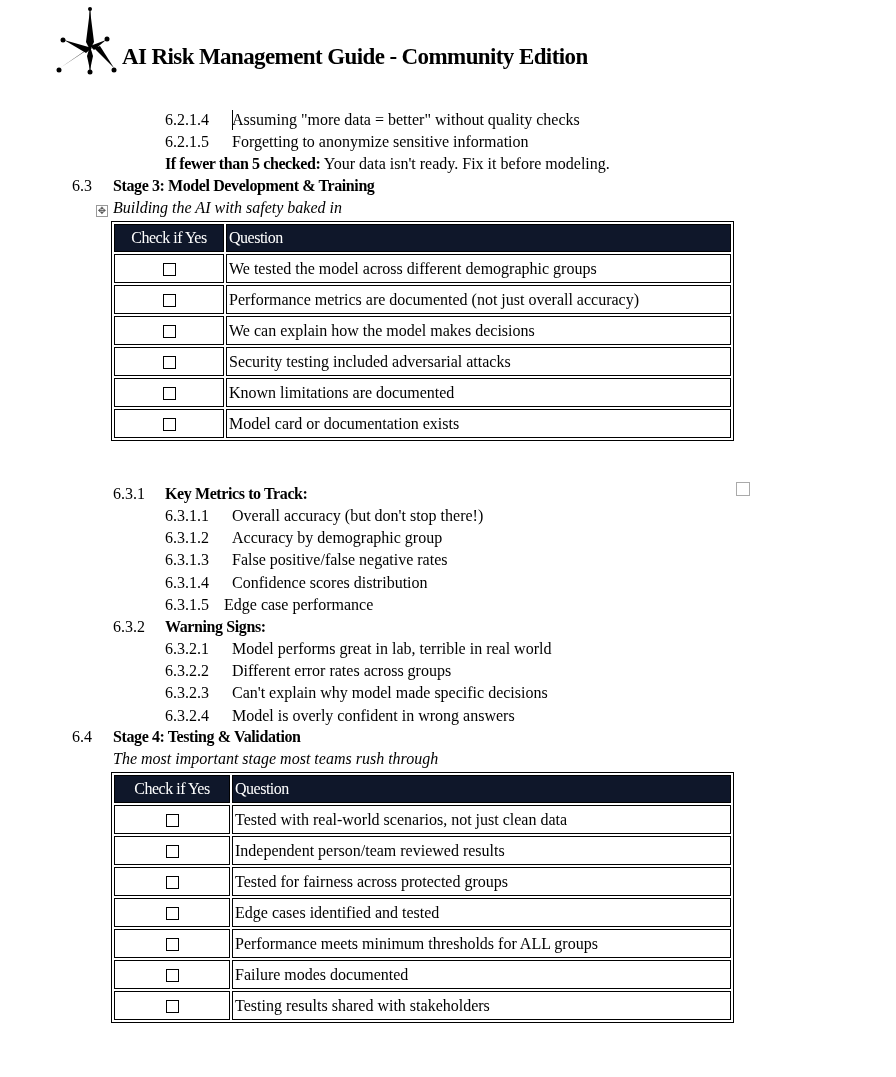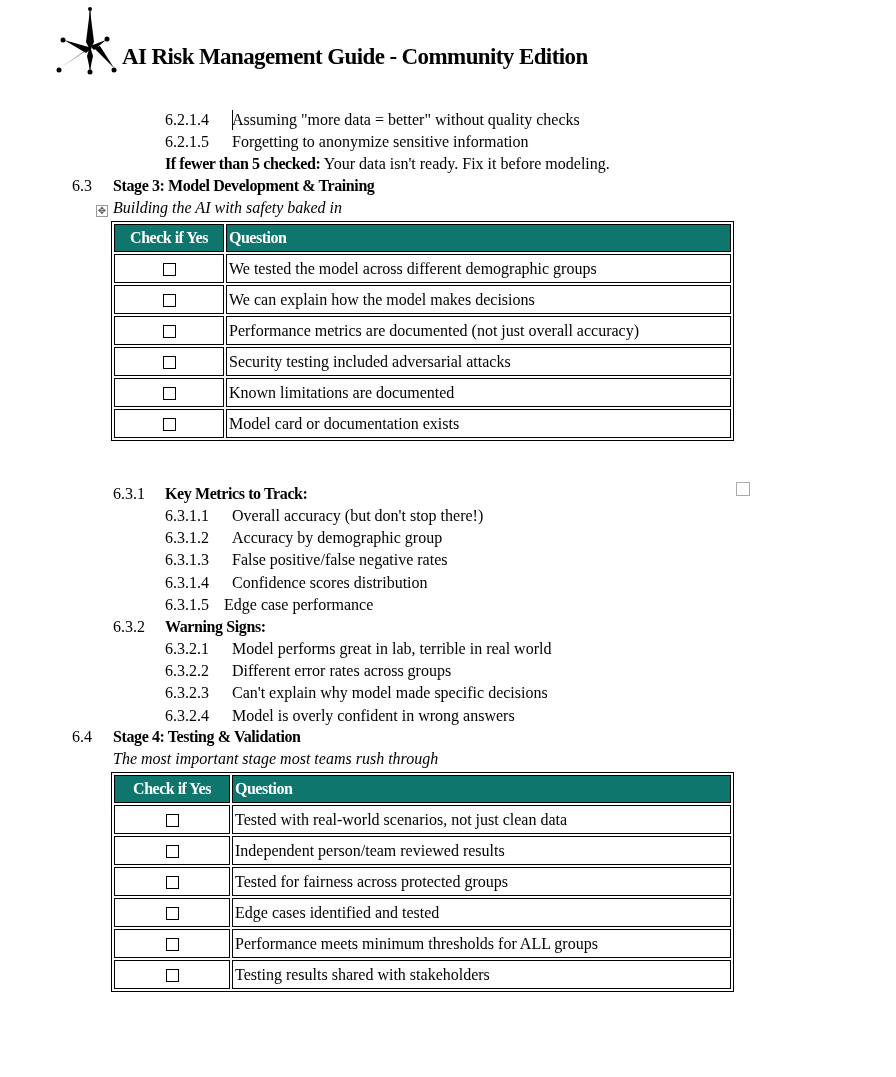--- a/index.html
+++ b/index.html
@@ -28,21 +28,21 @@
   .resize-handle {
     position: absolute; left: 736px; top: 482px; width: 14px; height: 14px;
     border: 1px solid #aaa; box-sizing: border-box; background: #fff;
   }
   table.chk {
     position: absolute; border: 1px solid #000; border-spacing: 2px;
     border-collapse: separate; font-size: 16px;
   }
   table.chk th, table.chk td { border: 1px solid #000; padding: 0 2px; }
   table.chk th {
-    background: #0f766e; color: #fff; font-weight: bold; letter-spacing: -0.5px;
+    background: #0f172a; color: #fff; font-weight: normal; letter-spacing: -0.5px;
     text-align: left; height: 26px; font-size: 16px;
   }
   table.chk th.c { text-align: center; }
   table.chk td { height: 27px; }
   table.chk td.c { text-align: center; font-family: "DejaVu Sans", sans-serif; font-size: 14px; }
   .box { display: inline-block; width: 11px; height: 11px; border: 1px solid #000; vertical-align: middle; }
 </style>
 </head>
 <body>
 
@@ -92,25 +92,25 @@
       <th>Question</th>
     </tr>
   </thead>
   <tbody id="t63">
       <tr>
         <td class="c"><span class="box"></span></td>
         <td>We tested the model across different demographic groups</td>
       </tr>
       <tr>
         <td class="c"><span class="box"></span></td>
+        <td>Performance metrics are documented (not just overall accuracy)</td>
+      </tr>
+      <tr>
+        <td class="c"><span class="box"></span></td>
         <td>We can explain how the model makes decisions</td>
-      </tr>
-      <tr>
-        <td class="c"><span class="box"></span></td>
-        <td>Performance metrics are documented (not just overall accuracy)</td>
       </tr>
       <tr>
         <td class="c"><span class="box"></span></td>
         <td>Security testing included adversarial attacks</td>
       </tr>
       <tr>
         <td class="c"><span class="box"></span></td>
         <td>Known limitations are documented</td>
       </tr>
       <tr>
@@ -200,16 +200,20 @@
       <tr>
         <td class="c"><span class="box"></span></td>
         <td>Edge cases identified and tested</td>
       </tr>
       <tr>
         <td class="c"><span class="box"></span></td>
         <td>Performance meets minimum thresholds for ALL groups</td>
       </tr>
       <tr>
         <td class="c"><span class="box"></span></td>
+        <td>Failure modes documented</td>
+      </tr>
+      <tr>
+        <td class="c"><span class="box"></span></td>
         <td>Testing results shared with stakeholders</td>
       </tr>
     </tbody>
 </table>
 
 </body></html>

